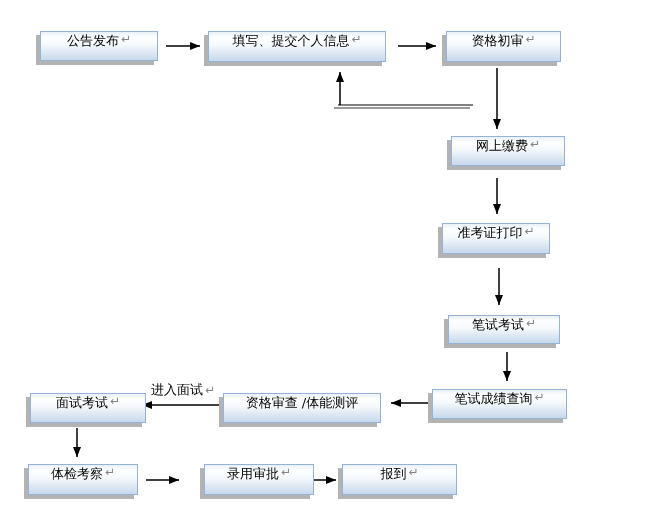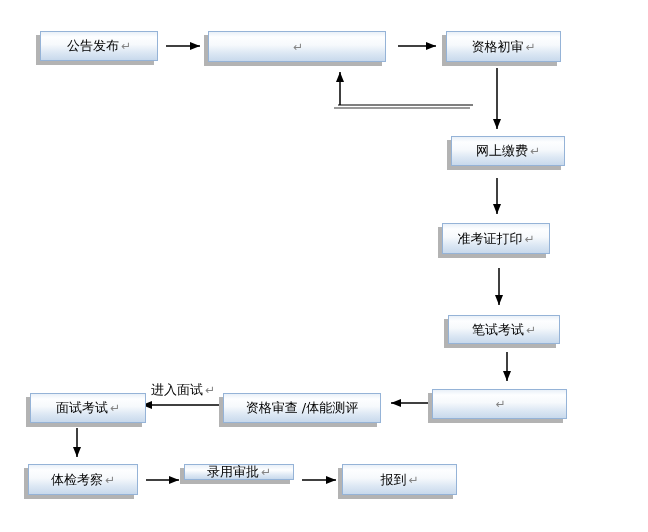--- a/index.html
+++ b/index.html
@@ -6,21 +6,21 @@
   #canvas{
     position:relative;width:648px;height:532px;background:#ffffff;overflow:hidden;
     font-family:"DejaVu Sans","Liberation Sans",sans-serif;
   }
   #arrows{position:absolute;left:0;top:0;width:648px;height:532px;}
   .node{
     position:absolute;box-sizing:border-box;
     border:1px solid #95b3d7;
     background:linear-gradient(180deg,#e9f0f8 0px,#fdfeff 5px,#f6f9fc 45%,#dde8f4 72%,#c8d9ec 100%);
     box-shadow:-4px 4px 0 #b3b3b3;
-    display:flex;align-items:center;justify-content:center;
+    display:flex;align-items:flex-start;justify-content:center;
     font-size:13px;color:#000;white-space:nowrap;
   }
   .ret{color:#848484;font-size:12px;margin-left:2px;}
   .edge-label{
     position:absolute;font-size:13px;color:#000;white-space:nowrap;
   }
   .edge-label .ret{font-size:12px;}
 </style>
 </head>
 <body>
@@ -53,20 +53,21 @@
     <line x1="146" y1="480" x2="179" y2="480" stroke="#000" stroke-width="1.5" marker-end="url(#mhead)"></line>
     <line x1="302" y1="480" x2="336" y2="480" stroke="#000" stroke-width="1.5" marker-end="url(#mhead)"></line>
   </svg>
 
   <div class="node" style="left:40px;top:31px;width:118px;height:30px">
     <span>公告发布</span>
       <span class="ret">↵</span>
   </div>
 
   <div class="node" style="left:208px;top:31px;width:178px;height:31px">
+    <span>填写、提交个人信息</span>
       <span class="ret">↵</span>
   </div>
 
   <div class="node" style="left:446px;top:31px;width:115px;height:31px">
     <span>资格初审</span>
       <span class="ret">↵</span>
   </div>
 
   <div class="node" style="left:451px;top:136px;width:114px;height:30px">
     <span>网上缴费</span>
@@ -77,38 +78,39 @@
     <span>准考证打印</span>
       <span class="ret">↵</span>
   </div>
 
   <div class="node" style="left:448px;top:315px;width:112px;height:29px">
     <span>笔试考试</span>
       <span class="ret">↵</span>
   </div>
 
   <div class="node" style="left:432px;top:389px;width:135px;height:30px">
+    <span>笔试成绩查询</span>
       <span class="ret">↵</span>
   </div>
 
   <div class="node" style="left:30px;top:393px;width:116px;height:30px">
     <span>面试考试</span>
       <span class="ret">↵</span>
   </div>
 
   <div class="node" style="left:223px;top:393px;width:158px;height:30px">
     <span>资格审查 /体能测评</span>
   </div>
 
   <div class="node" style="left:28px;top:464px;width:110px;height:31px">
     <span>体检考察</span>
       <span class="ret">↵</span>
   </div>
 
-  <div class="node" style="left:184px;top:464px;width:110px;height:16px">
+  <div class="node" style="left:204px;top:464px;width:110px;height:31px">
     <span>录用审批</span>
       <span class="ret">↵</span>
   </div>
 
   <div class="node" style="left:342px;top:464px;width:115px;height:31px">
     <span>报到</span>
       <span class="ret">↵</span>
   </div>
 
 

